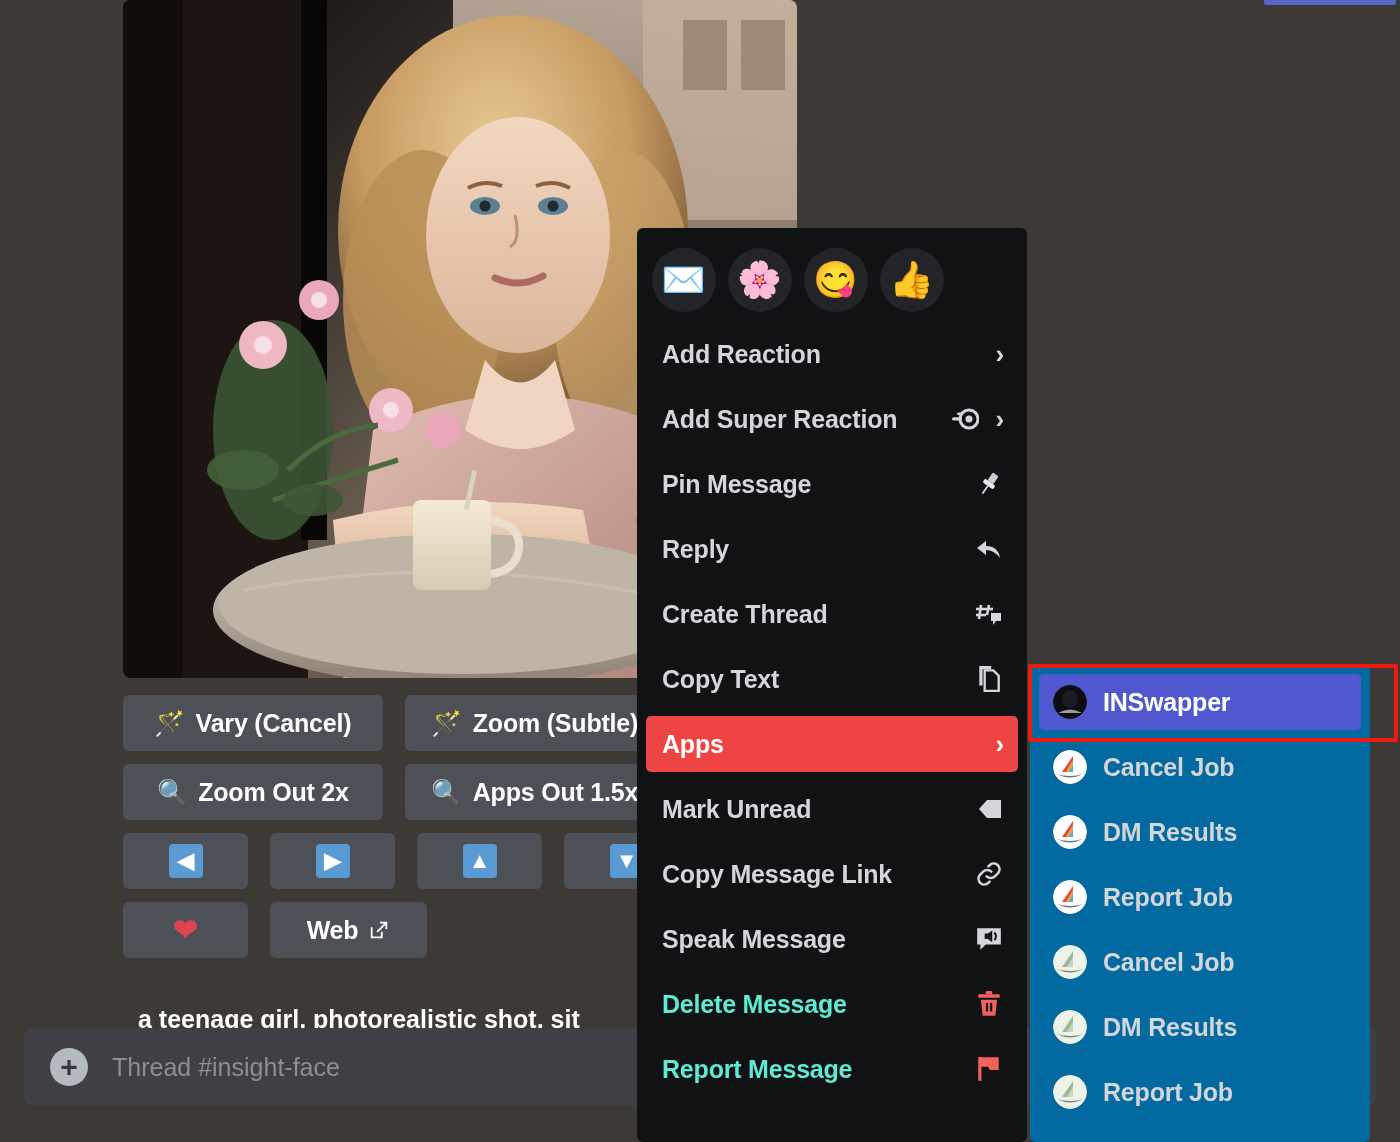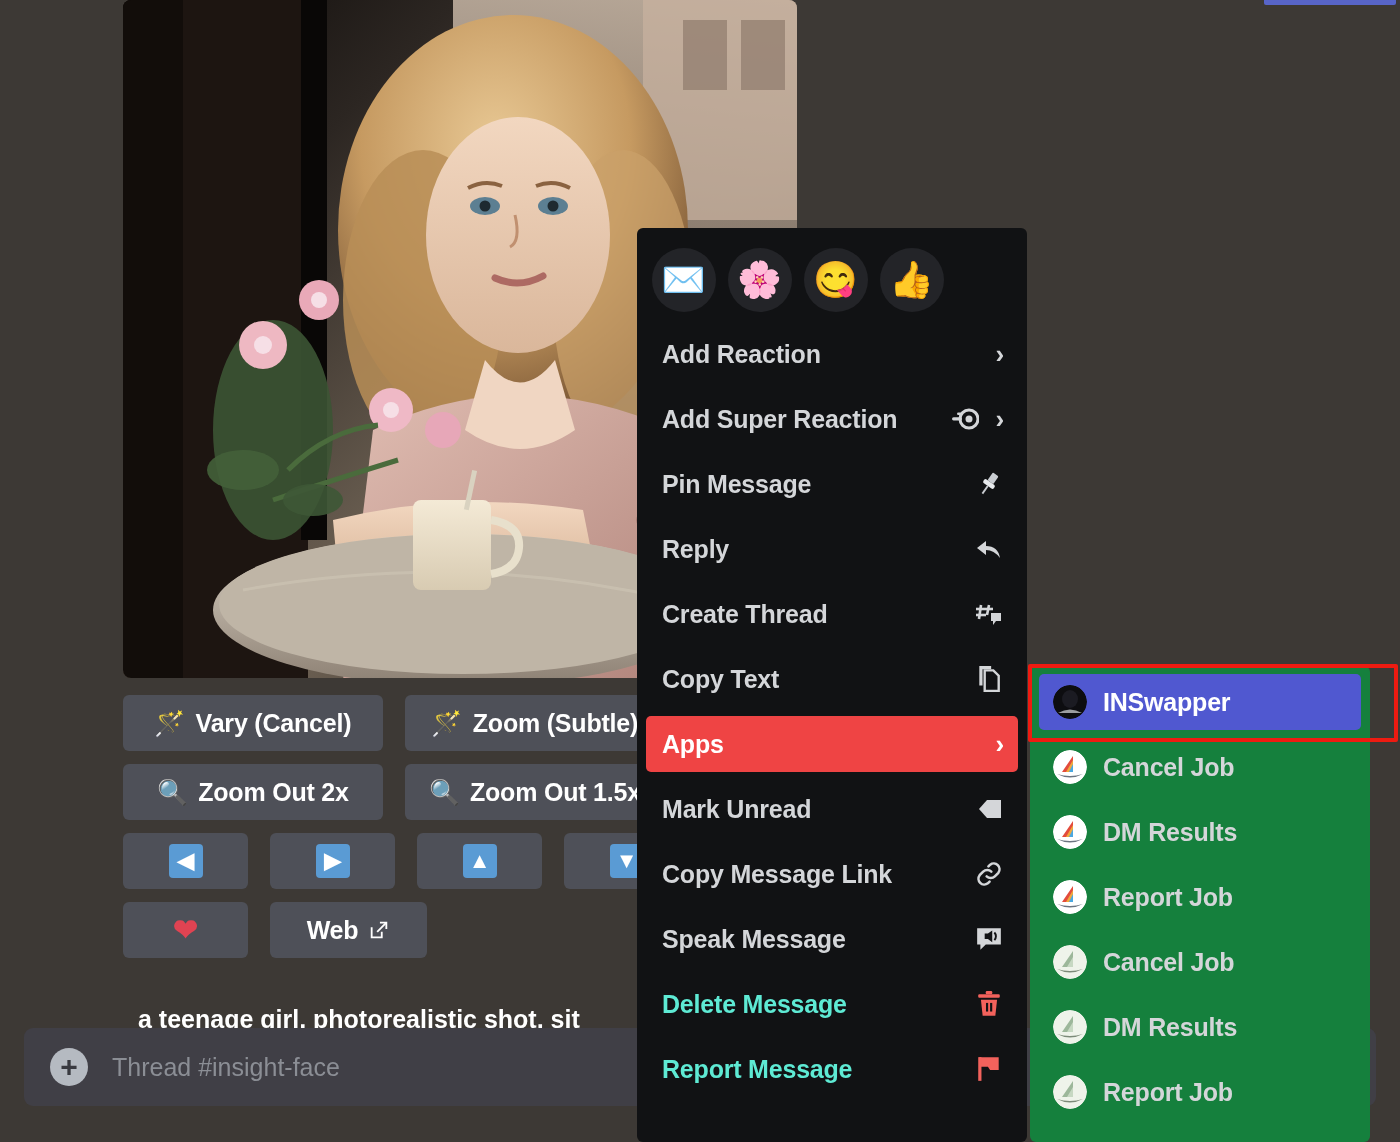--- a/index.html
+++ b/index.html
@@ -120,21 +120,21 @@
   .ctx-right { display:flex; align-items:center; gap: 16px; color:#d4d6d9; }
   .ctx-item.danger .ctx-right { color: #f2625c; }
   .chev { font-size: 26px; font-weight: bold; line-height: 1; }
   .ico { width: 30px; height: 30px; display:flex; align-items:center; justify-content:center; }
   .ico svg { display:block; }
 
   
   .sub-menu {
     position: absolute; left: 1030px; top: 666px;
     width: 340px; height: 476px;
-    background: #15803d;
+    background: #0369a1;
     border-radius: 6px;
     padding: 8px 9px 0 9px;
     overflow: hidden;
   }
   .sub-item {
     height: 56px;
     display: flex; align-items: center; gap: 16px;
     padding: 0 14px;
     border-radius: 5px;
     color: #d4d6d9;
@@ -266,21 +266,21 @@
       </div>
     </div>
 
     <div class="btn-row">
       <div class="mj-btn wide">
         <span class="mj-ico">🔍</span>
         <span>Zoom Out 2x</span>
       </div>
       <div class="mj-btn wide">
         <span class="mj-ico">🔍</span>
-        <span>Zoom Out 1.5x</span>
+        <span>Apps Out 1.5x</span>
       </div>
     </div>
 
     <div class="btn-row">
       <div class="mj-btn sq">
         <span class="mj-ico arrow">◀</span>
       </div>
       <div class="mj-btn sq">
         <span class="mj-ico arrow">▶</span>
       </div>

